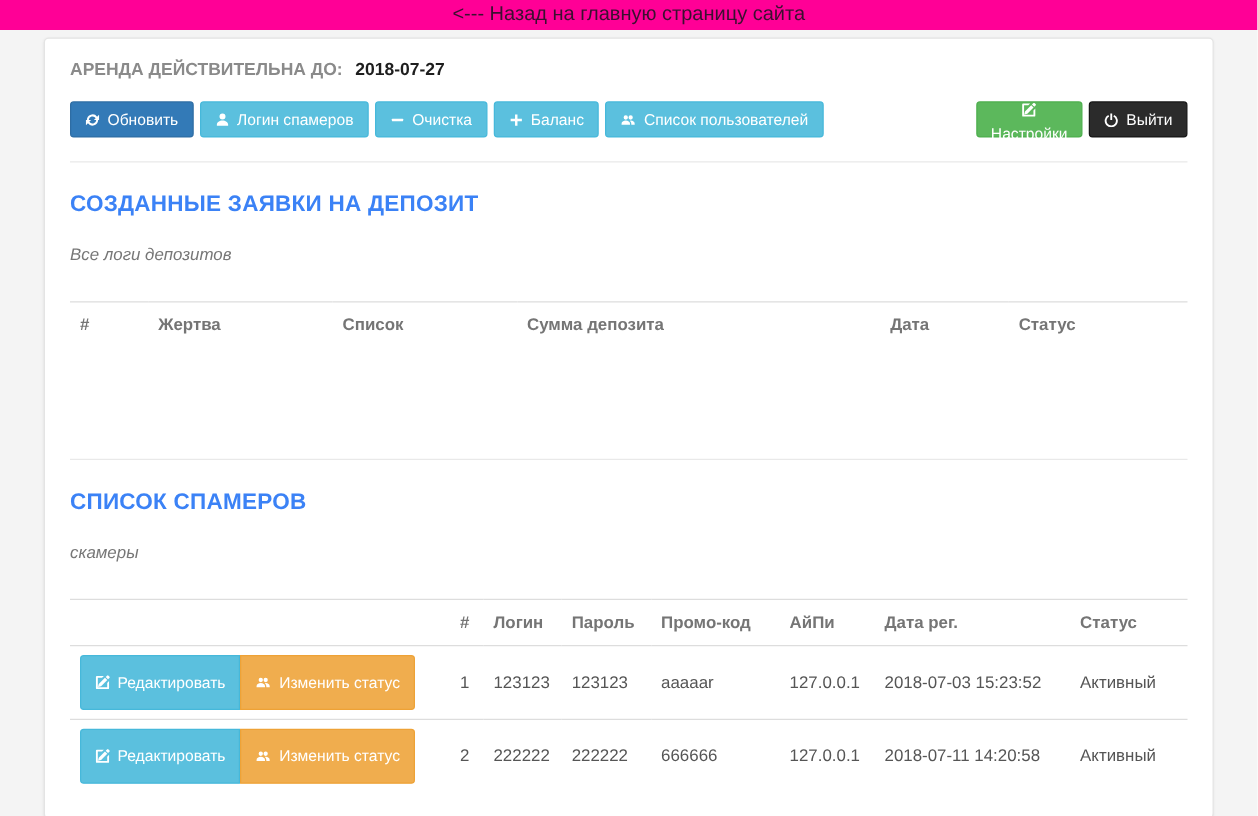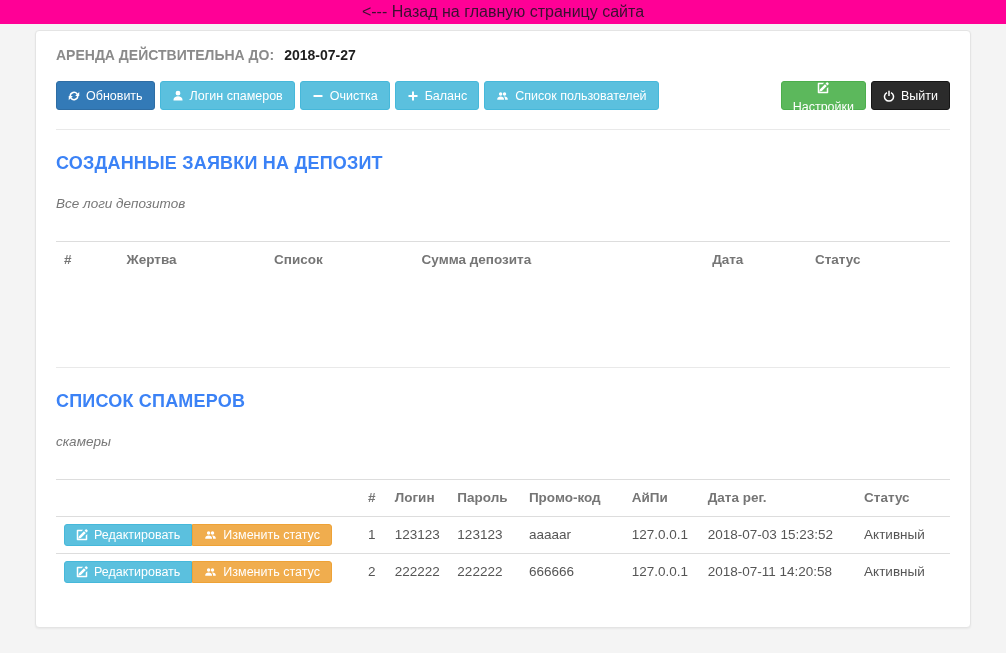--- a/index.html
+++ b/index.html
@@ -64,21 +64,21 @@
     padding: 10px 8px; border-top: 1px solid #ddd; line-height: 16px;
   }
   td {
     font-size: 13.5px; color: #555; padding: 7px 8px;
     border-top: 1px solid #ddd; vertical-align: middle; line-height: 16px;
     overflow: hidden; white-space: nowrap;
   }
   .deposits-table .empty-row td { height: 70px; border-top: none; }
   .actions-cell { padding-left: 8px; }
   .btn-group { display: inline-flex; }
-  .btn-group .btn { height: 22px; border-radius: 0; }
+  .btn-group .btn { height: 44px; border-radius: 0; }
   .btn-group .btn:first-child { border-radius: 3px 0 0 3px; }
   .btn-group .btn:last-child  { border-radius: 0 3px 3px 0; }
 </style>
 </head>
 <body>
 
 <svg width="0" height="0" style="position:absolute">
   <defs>
     <symbol id="i-refresh" viewBox="0 0 16 16">
       <path d="M14 8a6 6 0 0 1-10.9 3.4L1 13.5V8h5.5L4.6 9.9A4 4 0 0 0 12 8zM2 8a6 6 0 0 1 10.9-3.4L15 2.5V8H9.5l1.9-1.9A4 4 0 0 0 4 8z"></path>

